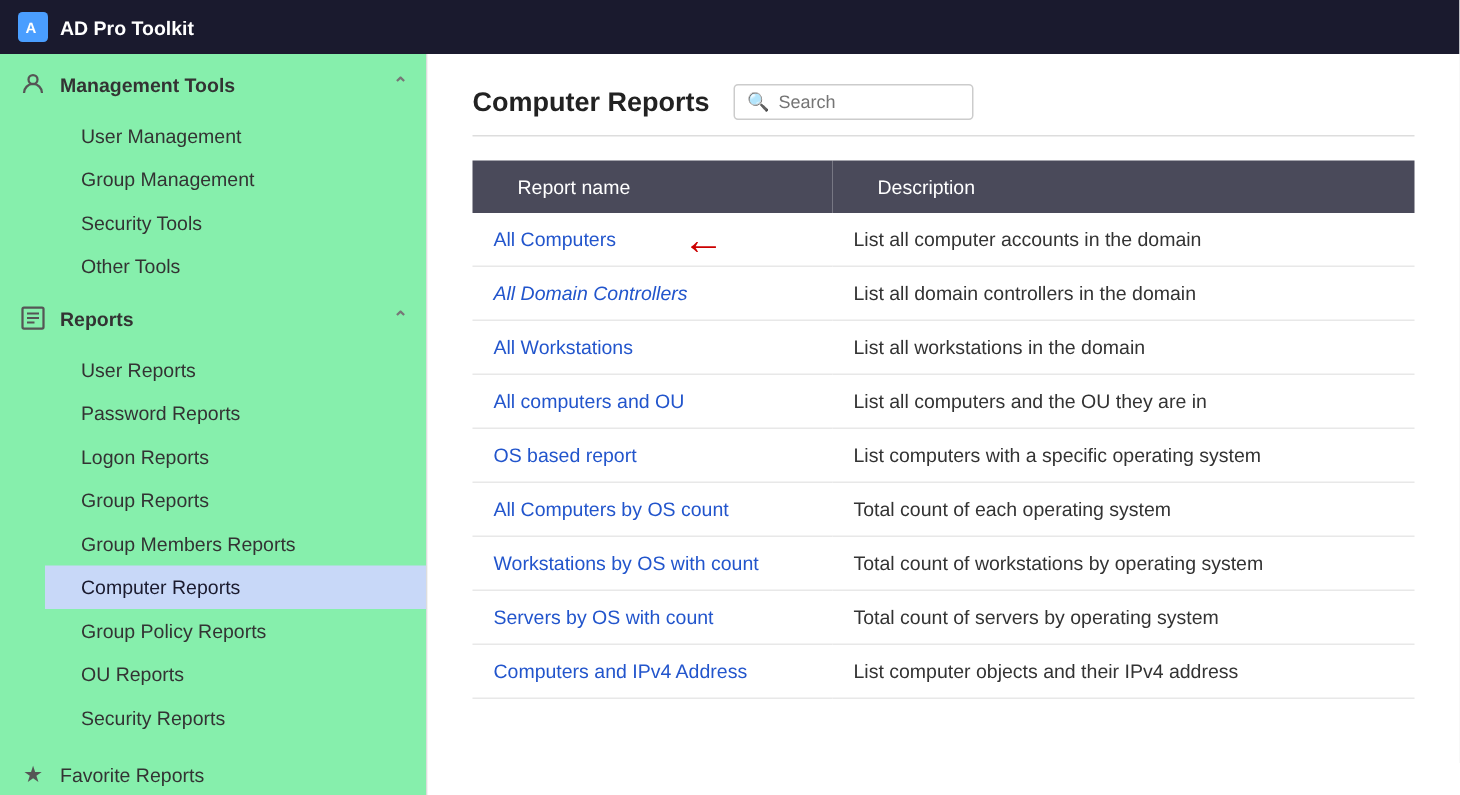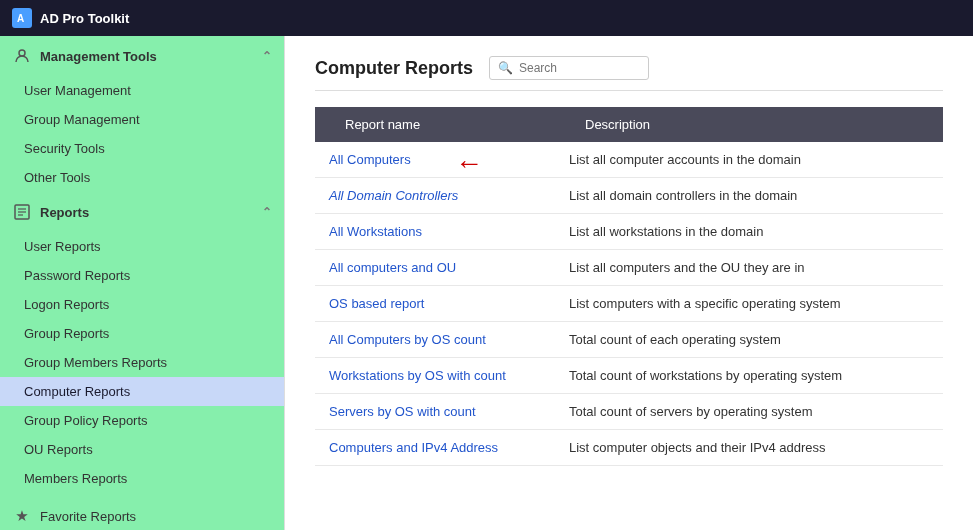--- a/index.html
+++ b/index.html
@@ -64,20 +64,21 @@
     }
 
     .nav-sub-items {
       padding-left: 0;
     }
     .nav-sub-item {
       padding: 7px 12px 7px 24px;
       cursor: pointer;
       color: #333;
       font-size: 13px;
+      margin-left: 30px;
     }
     .nav-sub-item.active {
       background: #c8d8f8;
       color: #1a1a2e;
       font-weight: 500;
     }
 
     .nav-bottom-items {
       margin-top: 4px;
     }
@@ -211,21 +212,21 @@
     </div>
     <div class="nav-sub-items">
       <div class="nav-sub-item">User Reports</div>
       <div class="nav-sub-item">Password Reports</div>
       <div class="nav-sub-item">Logon Reports</div>
       <div class="nav-sub-item">Group Reports</div>
       <div class="nav-sub-item">Group Members Reports</div>
       <div class="nav-sub-item active">Computer Reports</div>
       <div class="nav-sub-item">Group Policy Reports</div>
       <div class="nav-sub-item">OU Reports</div>
-      <div class="nav-sub-item">Members Reports</div>
+      <div class="nav-sub-item">Security Reports</div>
     </div>
 
     <div class="nav-bottom-items">
       <div class="nav-bottom-item">
         <span class="section-icon">★</span>
         <span>Favorite Reports</span>
       </div>
 
     </div>
   </div>

